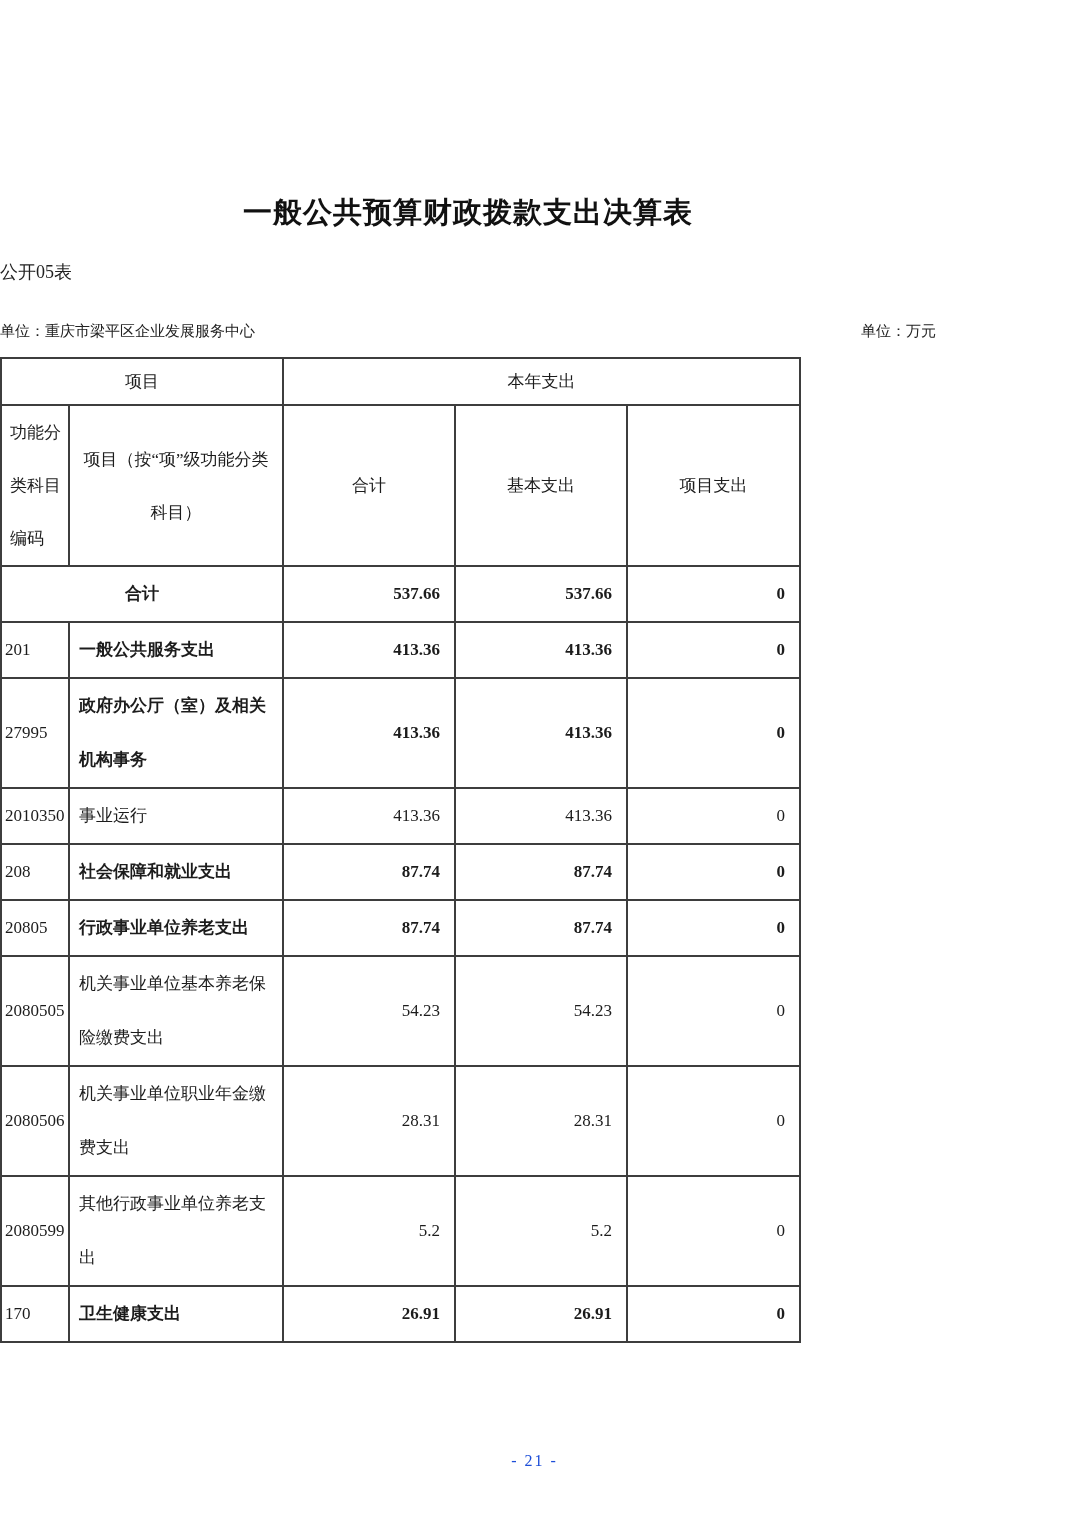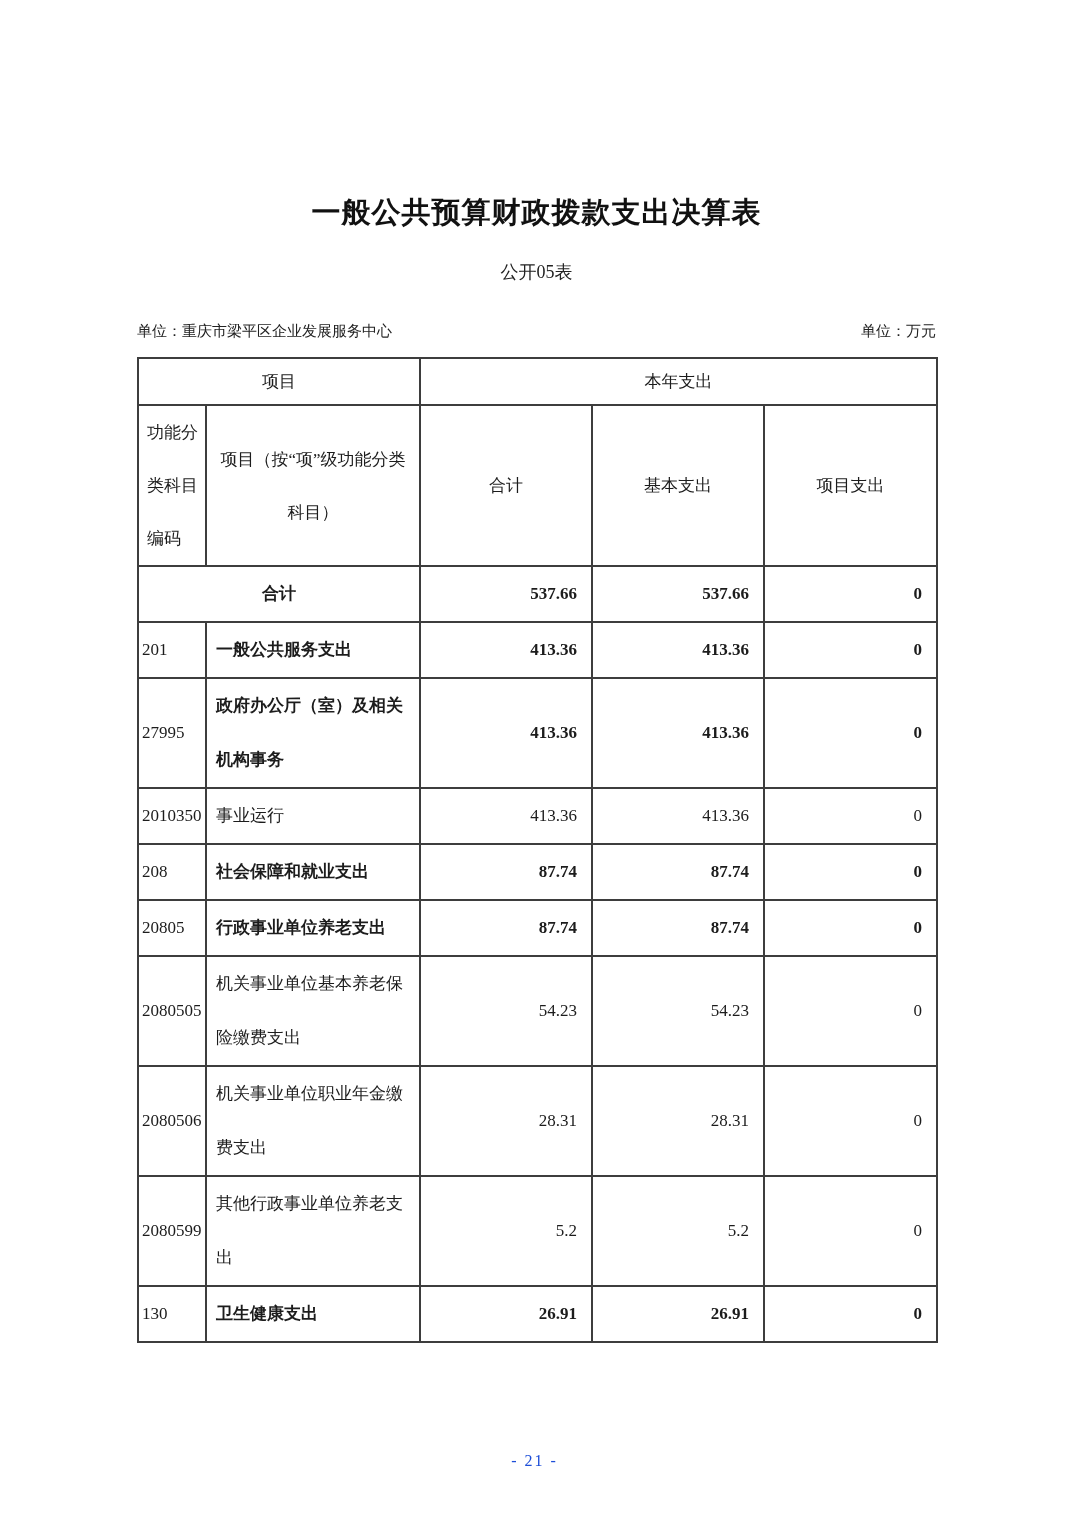--- a/index.html
+++ b/index.html
@@ -9,35 +9,34 @@
     color: #1c1c1c;
   }
   .page {
     position: relative;
     width: 1069px;
     height: 1515px;
     background: #ffffff;
     overflow: hidden;
   }
   .content {
-    padding-left: 137px;
     padding-right: 133px;
   }
   .doc-title {
     padding-top: 190px;
     text-align: center;
     font-size: 29px;
     font-weight: bold;
     letter-spacing: 1px;
     line-height: 44px;
     color: #111111;
   }
   .table-label {
     margin-top: 26px;
-    text-align: center;
+    text-align: left;
     font-size: 18px;
     line-height: 24px;
     color: #222222;
   }
   .unit-row {
     margin-top: 34px;
     display: flex;
     justify-content: space-between;
     font-size: 15px;
     line-height: 26px;
@@ -232,21 +231,21 @@
 
         <tr class="r8">
           <td class="c-code">2080599</td>
           <td class="c-item">其他行政事业单位养老支出</td>
           <td class="c-num">5.2</td>
           <td class="c-num">5.2</td>
           <td class="c-num">0</td>
         </tr>
 
         <tr class="r9 bold">
-          <td class="c-code">130</td>
+          <td class="c-code">170</td>
           <td class="c-item">卫生健康支出</td>
           <td class="c-num">26.91</td>
           <td class="c-num">26.91</td>
           <td class="c-num">0</td>
         </tr>
       </tbody>
     </table>
   </div>
 
   <div class="page-number">- 21 -</div>

